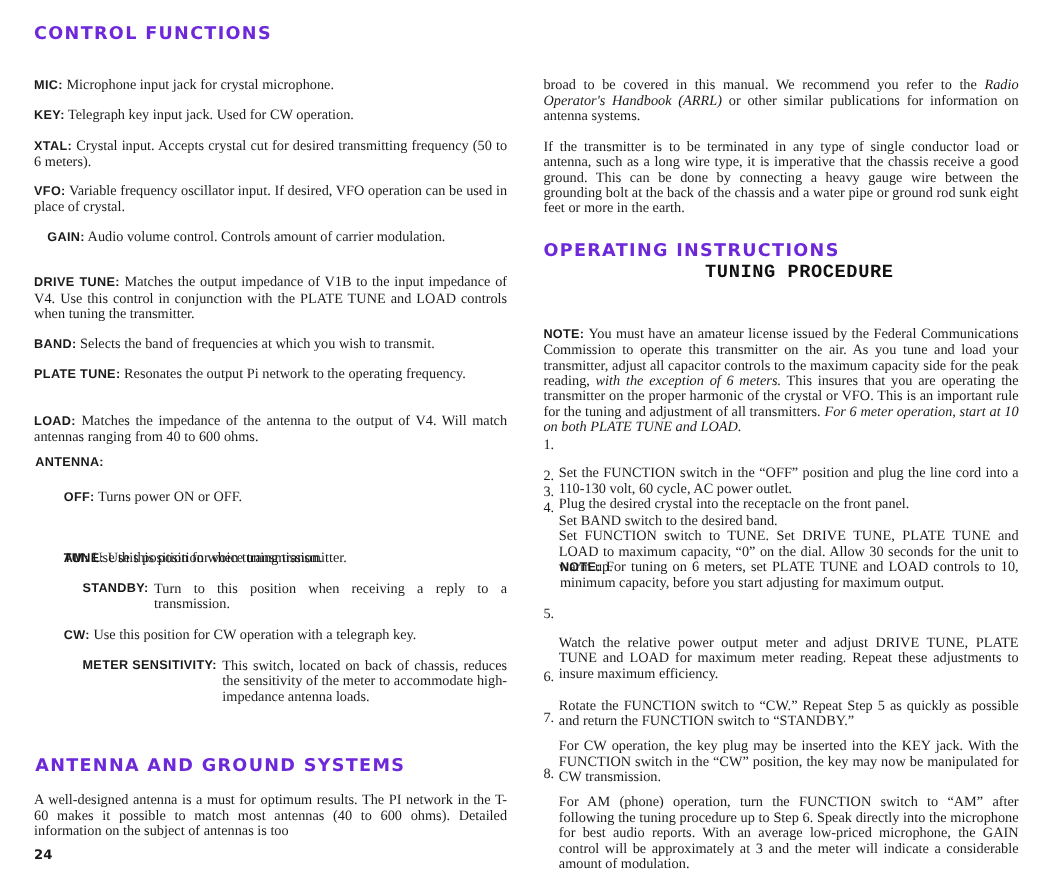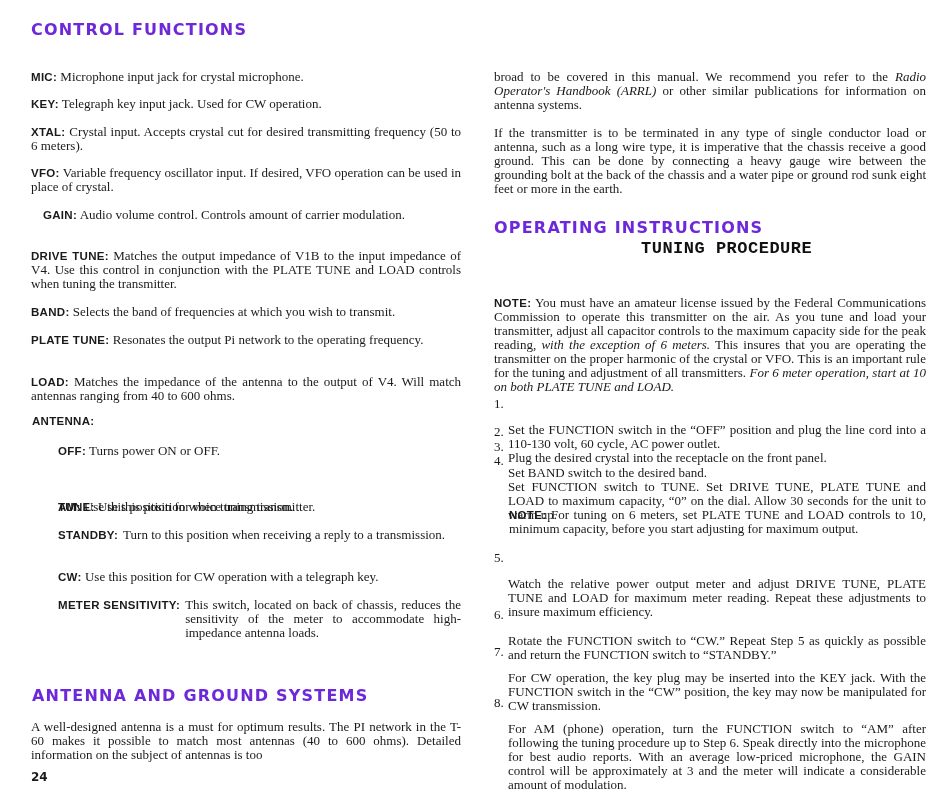--- a/index.html
+++ b/index.html
@@ -22,21 +22,21 @@
     font-family: Liberation Mono, monospace;
     font-weight: bold; font-size: 17px; letter-spacing: 0.5px; color: #111; text-align: center;
   }
   .term {
     font-family: Liberation Sans, sans-serif;
     font-weight: bold; font-size: 11.5px; letter-spacing: 0.3px;
   }
   .para { position: absolute; }
   .it { font-style: italic; }
   .hang { display: flex; }
-  .hang .lbl { white-space: nowrap; padding-right: 5px; }
+  .hang .lbl { white-space: nowrap; padding-right: 5px; margin-left: 17px; }
   .hang .txt { flex: 1; text-align: justify; }
   .step { display: flex; }
   .step .num { width: 14px; flex: none; }
   .step .body { flex: 1; text-align: justify; margin-top: 26px; }
   .pagenum {
     position: absolute; left: 31px; top: 770px;
     font-family: "DejaVu Sans", "Liberation Sans", sans-serif; font-weight: bold; font-size: 12px; text-align: center;
   }
 </style>
 </head>

